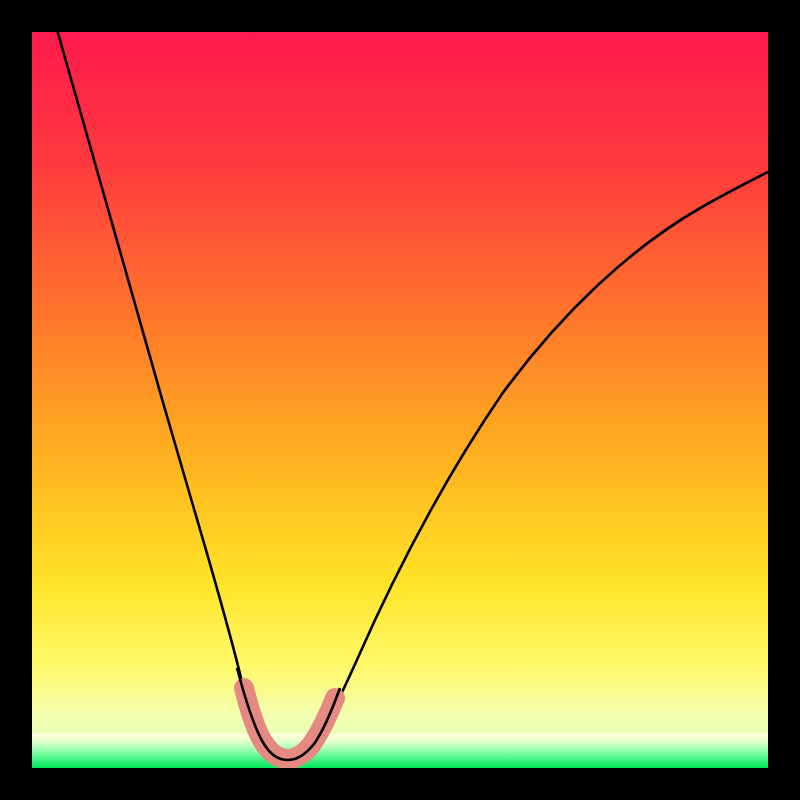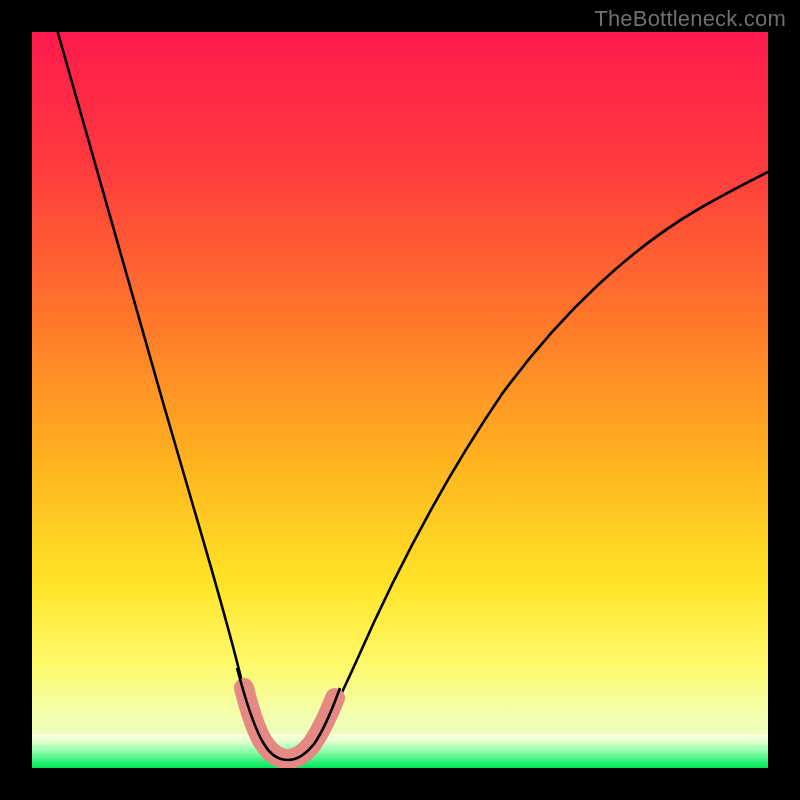--- a/index.html
+++ b/index.html
@@ -40,21 +40,20 @@
     width: 100%;
     height: 100%;
     display: block;
   }
 </style>
 </head>
 <body>
 
 <div class="frame">
 
-  <div class="watermark">TheBottleneck.com</div>
 
   <div class="plot">
     <svg viewBox="0 0 736 736" preserveAspectRatio="none">
       <defs>
         <linearGradient id="bg" x1="0" y1="0" x2="0" y2="1">
           <stop offset="0%" stop-color="#ff1a4d"></stop>
           <stop offset="18%" stop-color="#ff3a3e"></stop>
           <stop offset="40%" stop-color="#ff7a2a"></stop>
           <stop offset="60%" stop-color="#ffb81f"></stop>
           <stop offset="75%" stop-color="#ffe428"></stop>

